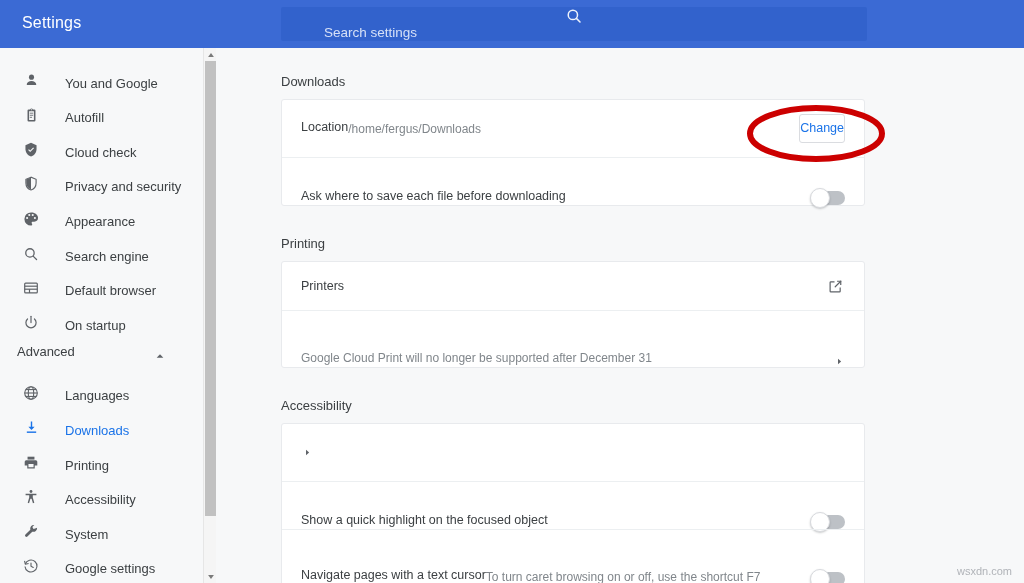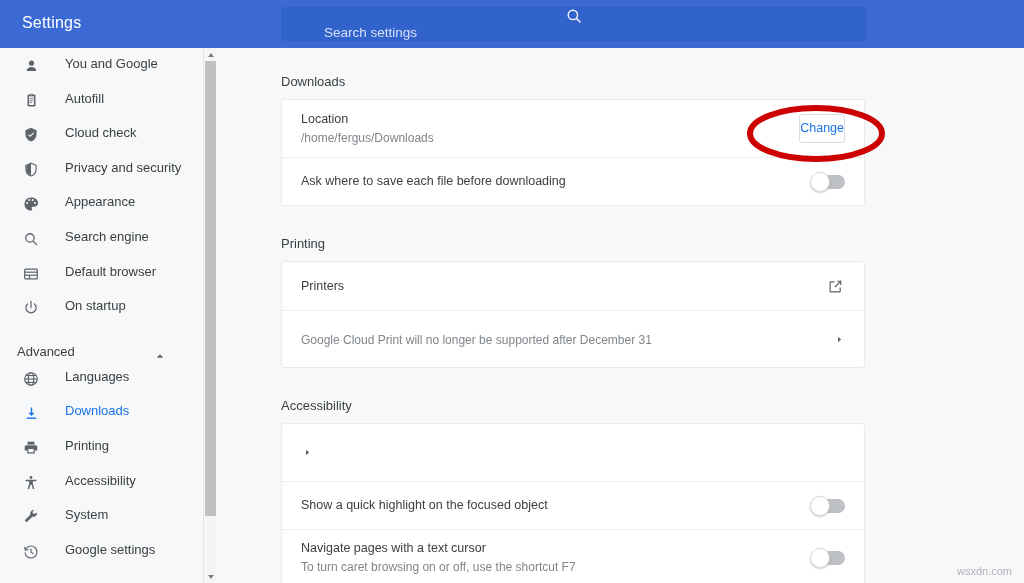--- a/index.html
+++ b/index.html
@@ -78,21 +78,21 @@
     top: 48px; left: 0;
     width: 203px;
     height: 535px;
     background: #f7f8f9;
     overflow: hidden;
     z-index: 10;
   }
   .nav-item {
     position: relative;
     display: flex;
-    align-items: flex-start;
+    align-items: flex-end;
     height: 34.6px;
     padding-left: 21px;
     box-sizing: border-box;
   }
   .nav-icon {
     width: 20px;
     height: 20px;
     flex: none;
     display: flex;
     align-items: center;
@@ -192,22 +192,22 @@
   }
   .row {
     position: relative;
     display: flex;
     align-items: center;
     justify-content: space-between;
     padding: 0 19px;
     min-height: 48px;
     box-sizing: border-box;
   }
-  .row + .row { border-top: 1px solid #eceff1; }
-  .row-text { display: flex; flex-direction: column; justify-content: center; }
+  .row + .row { border-top: 1px solid #eceff1; align-items: flex-end; }
+  .row-text { display: flex; justify-content: center; }
   .row-title {
     font-size: 12.5px;
     color: #3c4043;
     line-height: 17px;
   }
   .row-sub {
     font-size: 12px;
     color: #80868b;
     line-height: 17px;
     margin-top: 2px;

